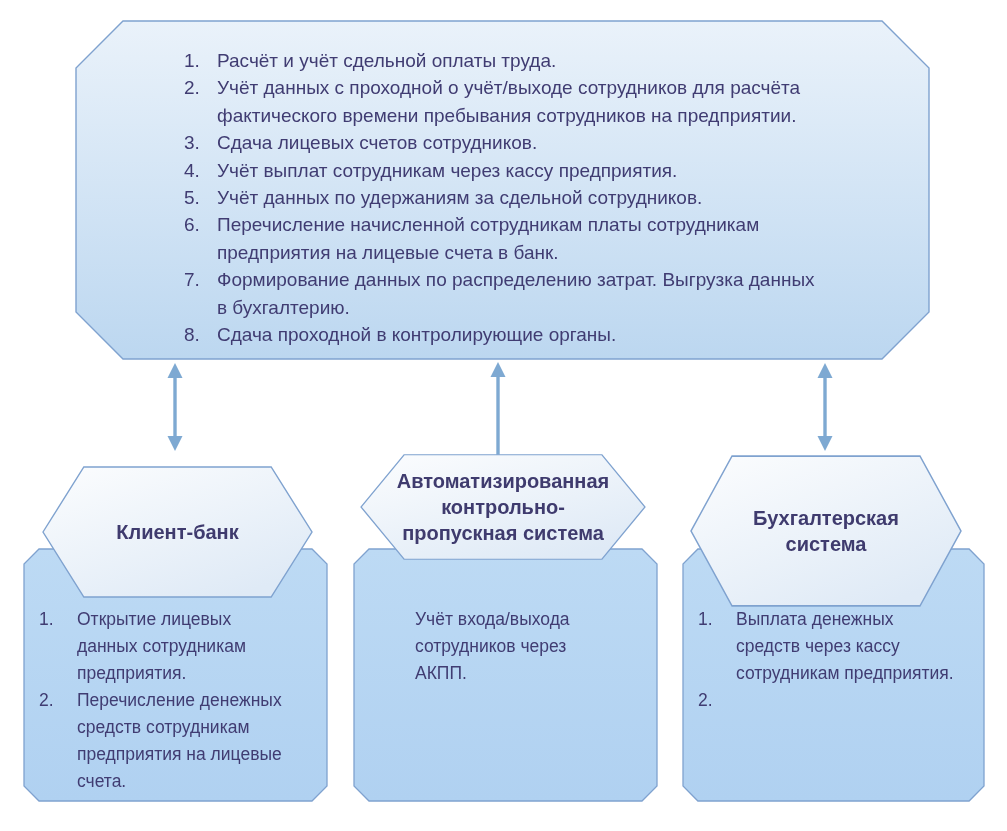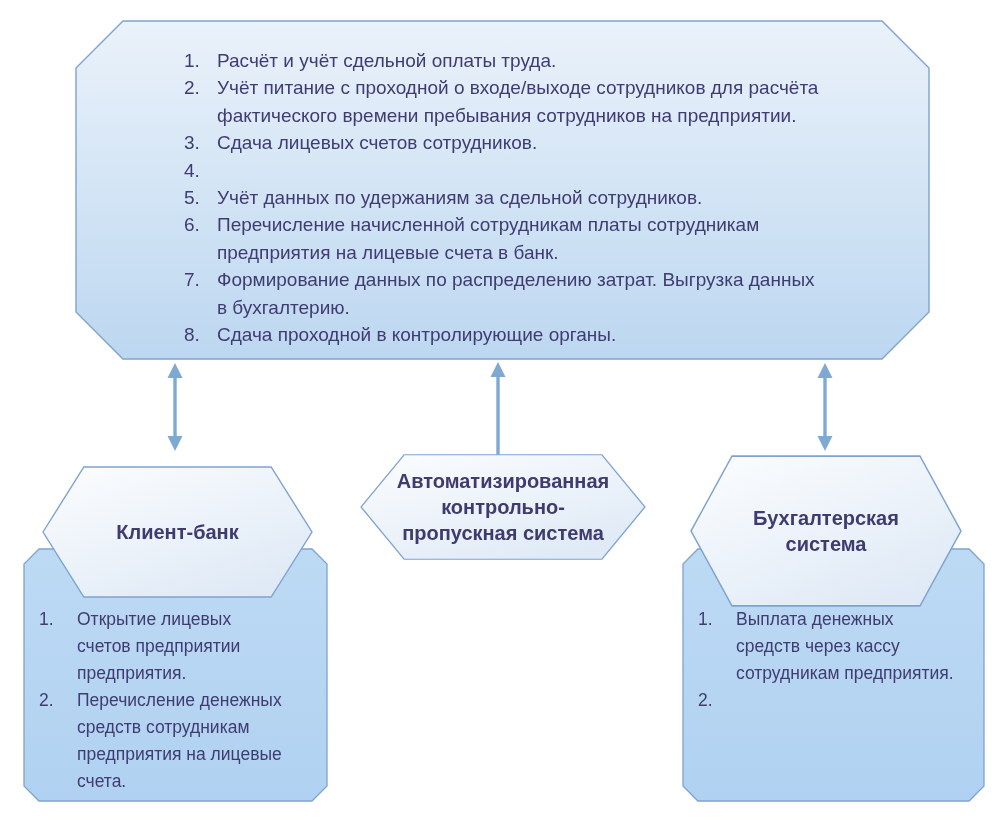--- a/index.html
+++ b/index.html
@@ -56,29 +56,30 @@
     <svg viewBox="0 0 855 340" preserveAspectRatio="none">
       <polygon points="48,1 807,1 854,48 854,292 807,339 48,339 1,292 1,48" fill="url(#gradPanel)" stroke="#7fa2cf" stroke-width="1.4"></polygon>
     </svg>
     <div class="content main-list">
       <div class="row">
           <span class="num">1.</span>
           <span class="txt">Расчёт и учёт сдельной оплаты труда.</span>
         </div>
       <div class="row">
           <span class="num">2.</span>
-          <span class="txt">Учёт питание с проходной о входе/выходе сотрудников для расчёта
+          <span class="txt">Учёт данных с проходной о учёт/выходе сотрудников для расчёта
 фактического времени пребывания сотрудников на предприятии.</span>
         </div>
       <div class="row">
           <span class="num">3.</span>
           <span class="txt">Сдача лицевых счетов сотрудников.</span>
         </div>
       <div class="row">
           <span class="num">4.</span>
+          <span class="txt">Учёт выплат сотрудникам через кассу предприятия.</span>
         </div>
       <div class="row">
           <span class="num">5.</span>
           <span class="txt">Учёт данных по удержаниям за сдельной сотрудников.</span>
         </div>
       <div class="row">
           <span class="num">6.</span>
           <span class="txt">Перечисление начисленной сотрудникам платы сотрудникам
 предприятия на лицевые счета в банк.</span>
         </div>
@@ -116,33 +117,41 @@
   </div>
 
   <div class="shape card" style="left:23px;top:548px;width:305px;height:254px;">
     <svg viewBox="0 0 305 254" preserveAspectRatio="none">
       <polygon points="16,1 289,1 304,16 304,238 289,253 16,253 1,238 1,16" fill="url(#gradCard)" stroke="#7fa2cf" stroke-width="1.3"></polygon>
     </svg>
     <div class="content">
       <div class="row">
           <span class="num">1.</span>
           <span class="txt">Открытие лицевых
-счетов предприятии
+данных сотрудникам
 предприятия.</span>
         </div>
       <div class="row">
           <span class="num">2.</span>
           <span class="txt">Перечисление денежных
 средств сотрудникам
 предприятия на лицевые
 счета.</span>
         </div>
     </div>
   </div>
 
+  <div class="shape card" style="left:353px;top:548px;width:305px;height:254px;">
+    <svg viewBox="0 0 305 254" preserveAspectRatio="none">
+      <polygon points="16,1 289,1 304,16 304,238 289,253 16,253 1,238 1,16" fill="url(#gradCard)" stroke="#7fa2cf" stroke-width="1.3"></polygon>
+    </svg>
+    <div class="content card-paragraph">Учёт входа/выхода
+сотрудников через
+АКПП.</div>
+  </div>
 
   <div class="shape card" style="left:682px;top:548px;width:303px;height:254px;">
     <svg viewBox="0 0 305 254" preserveAspectRatio="none">
       <polygon points="16,1 289,1 304,16 304,238 289,253 16,253 1,238 1,16" fill="url(#gradCard)" stroke="#7fa2cf" stroke-width="1.3"></polygon>
     </svg>
     <div class="content">
       <div class="row">
           <span class="num">1.</span>
           <span class="txt">Выплата денежных
 средств через кассу

